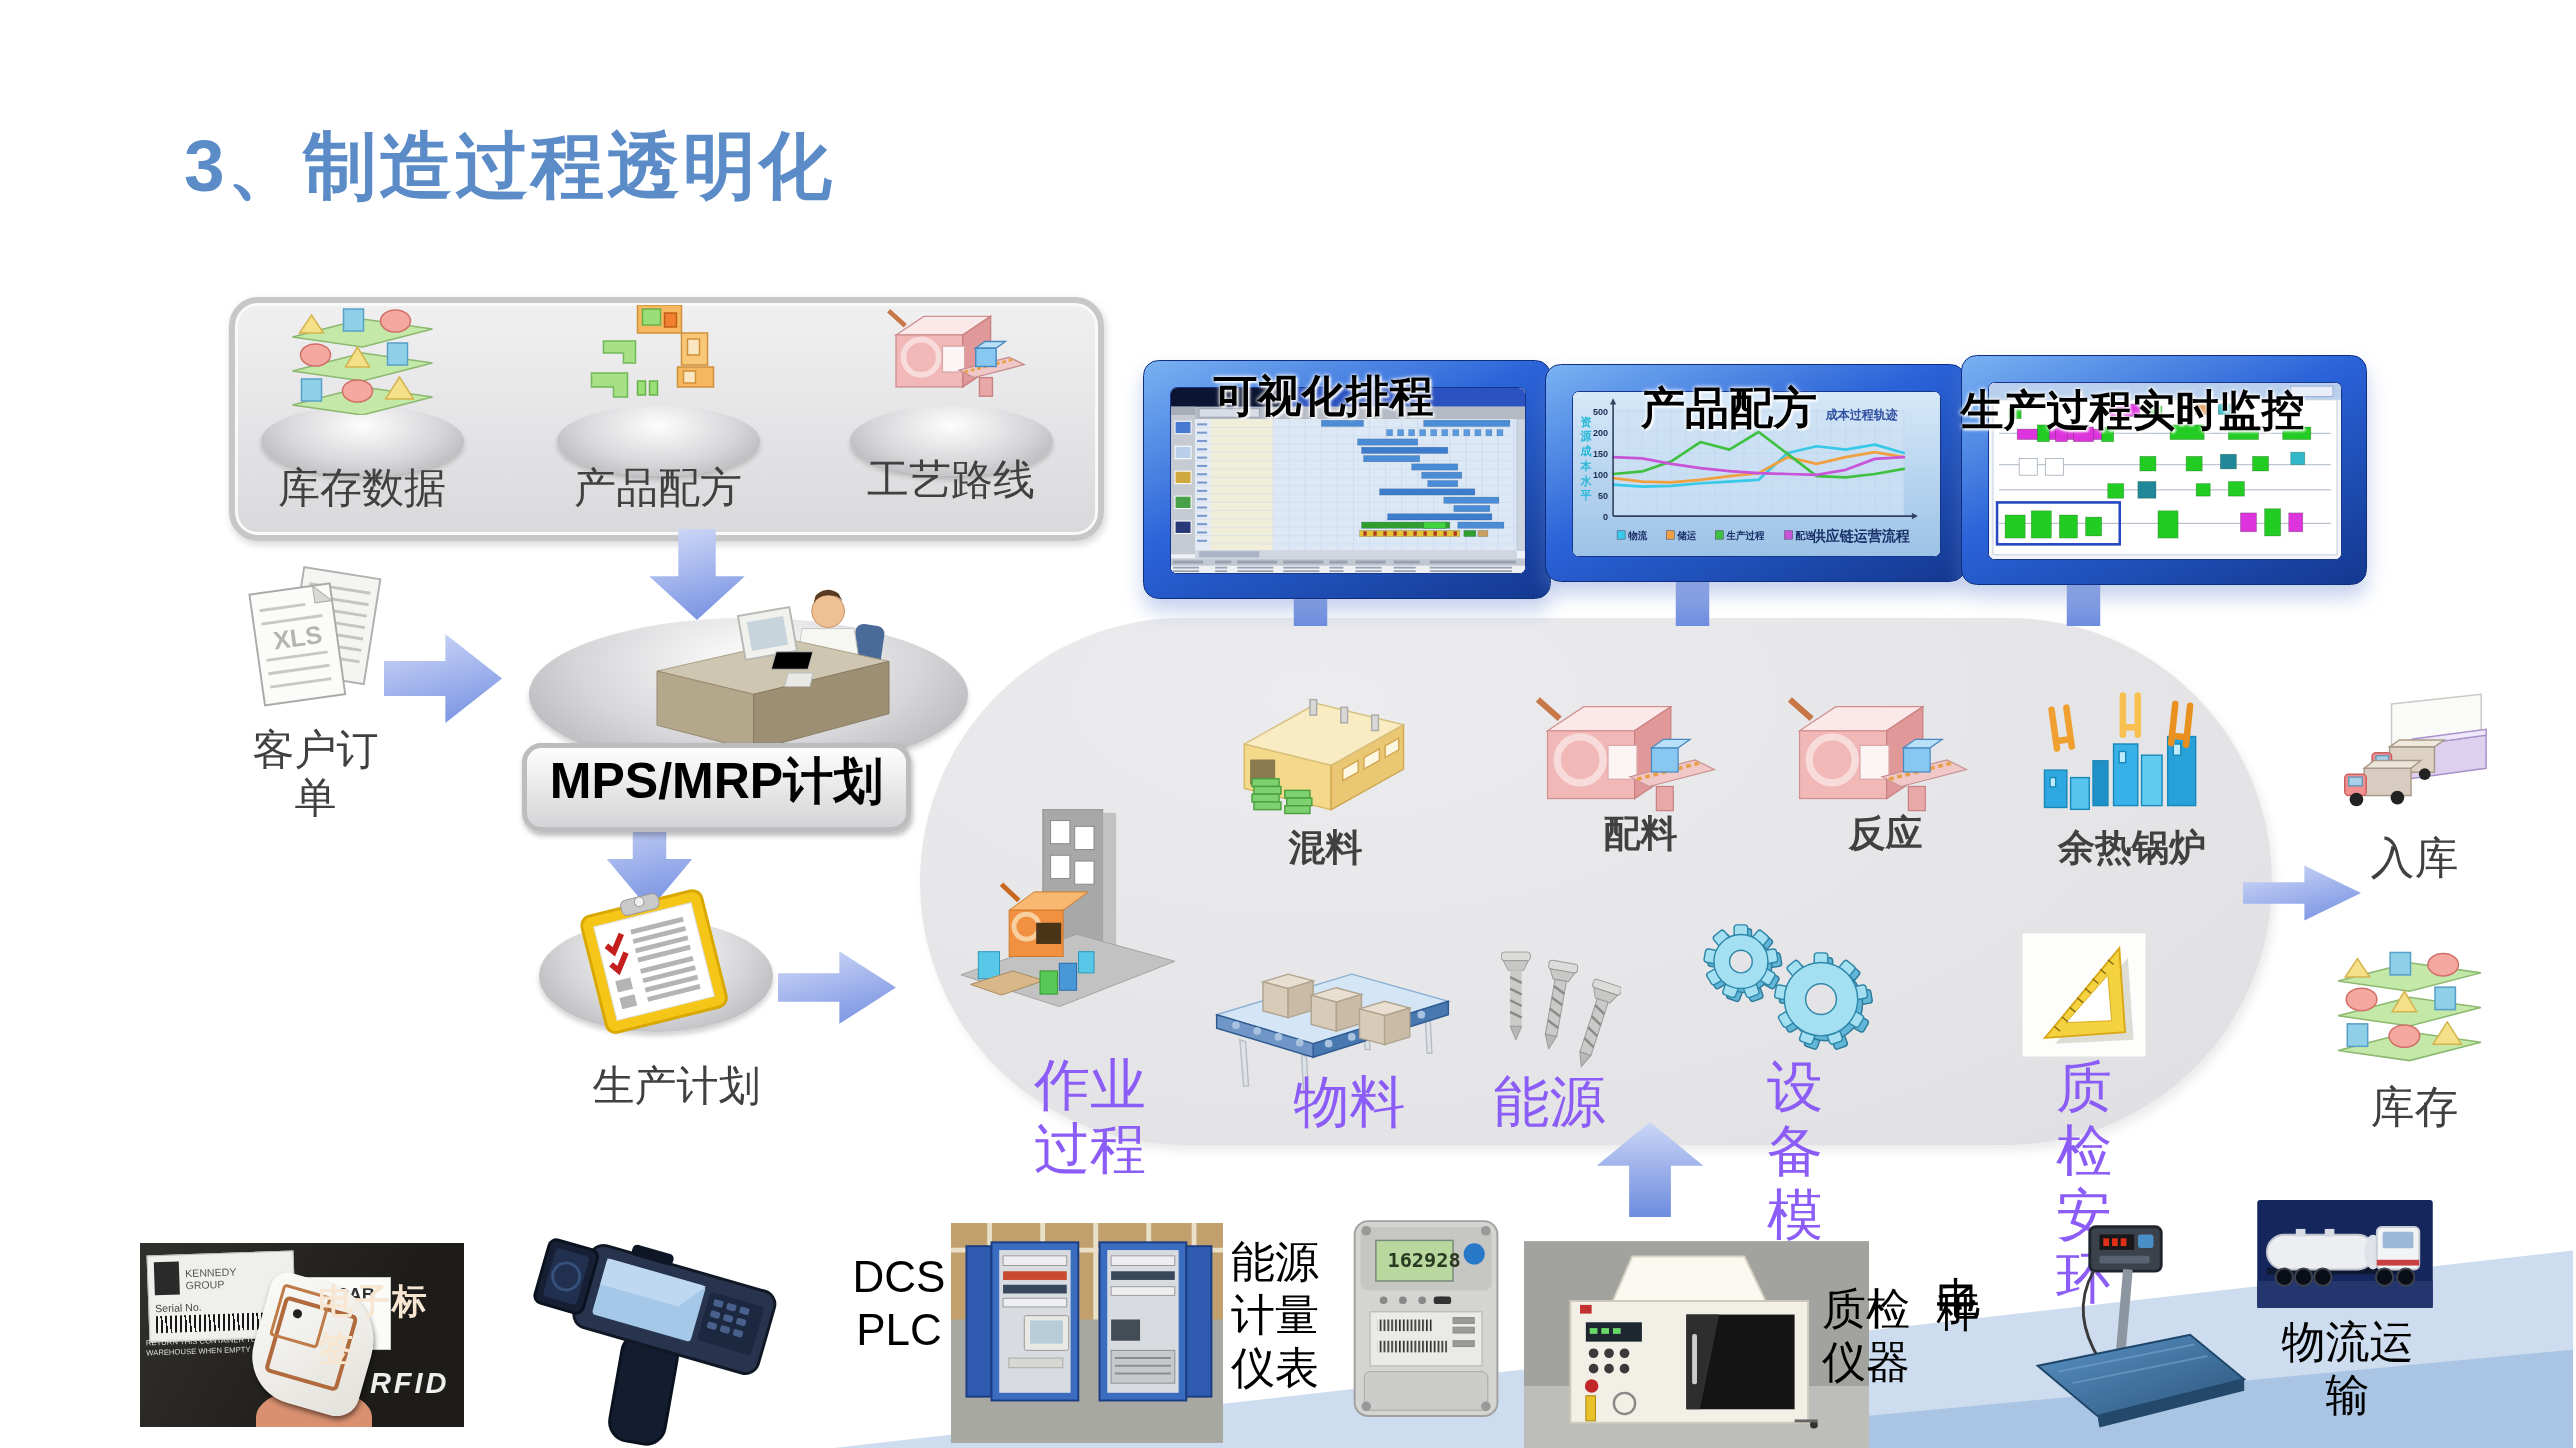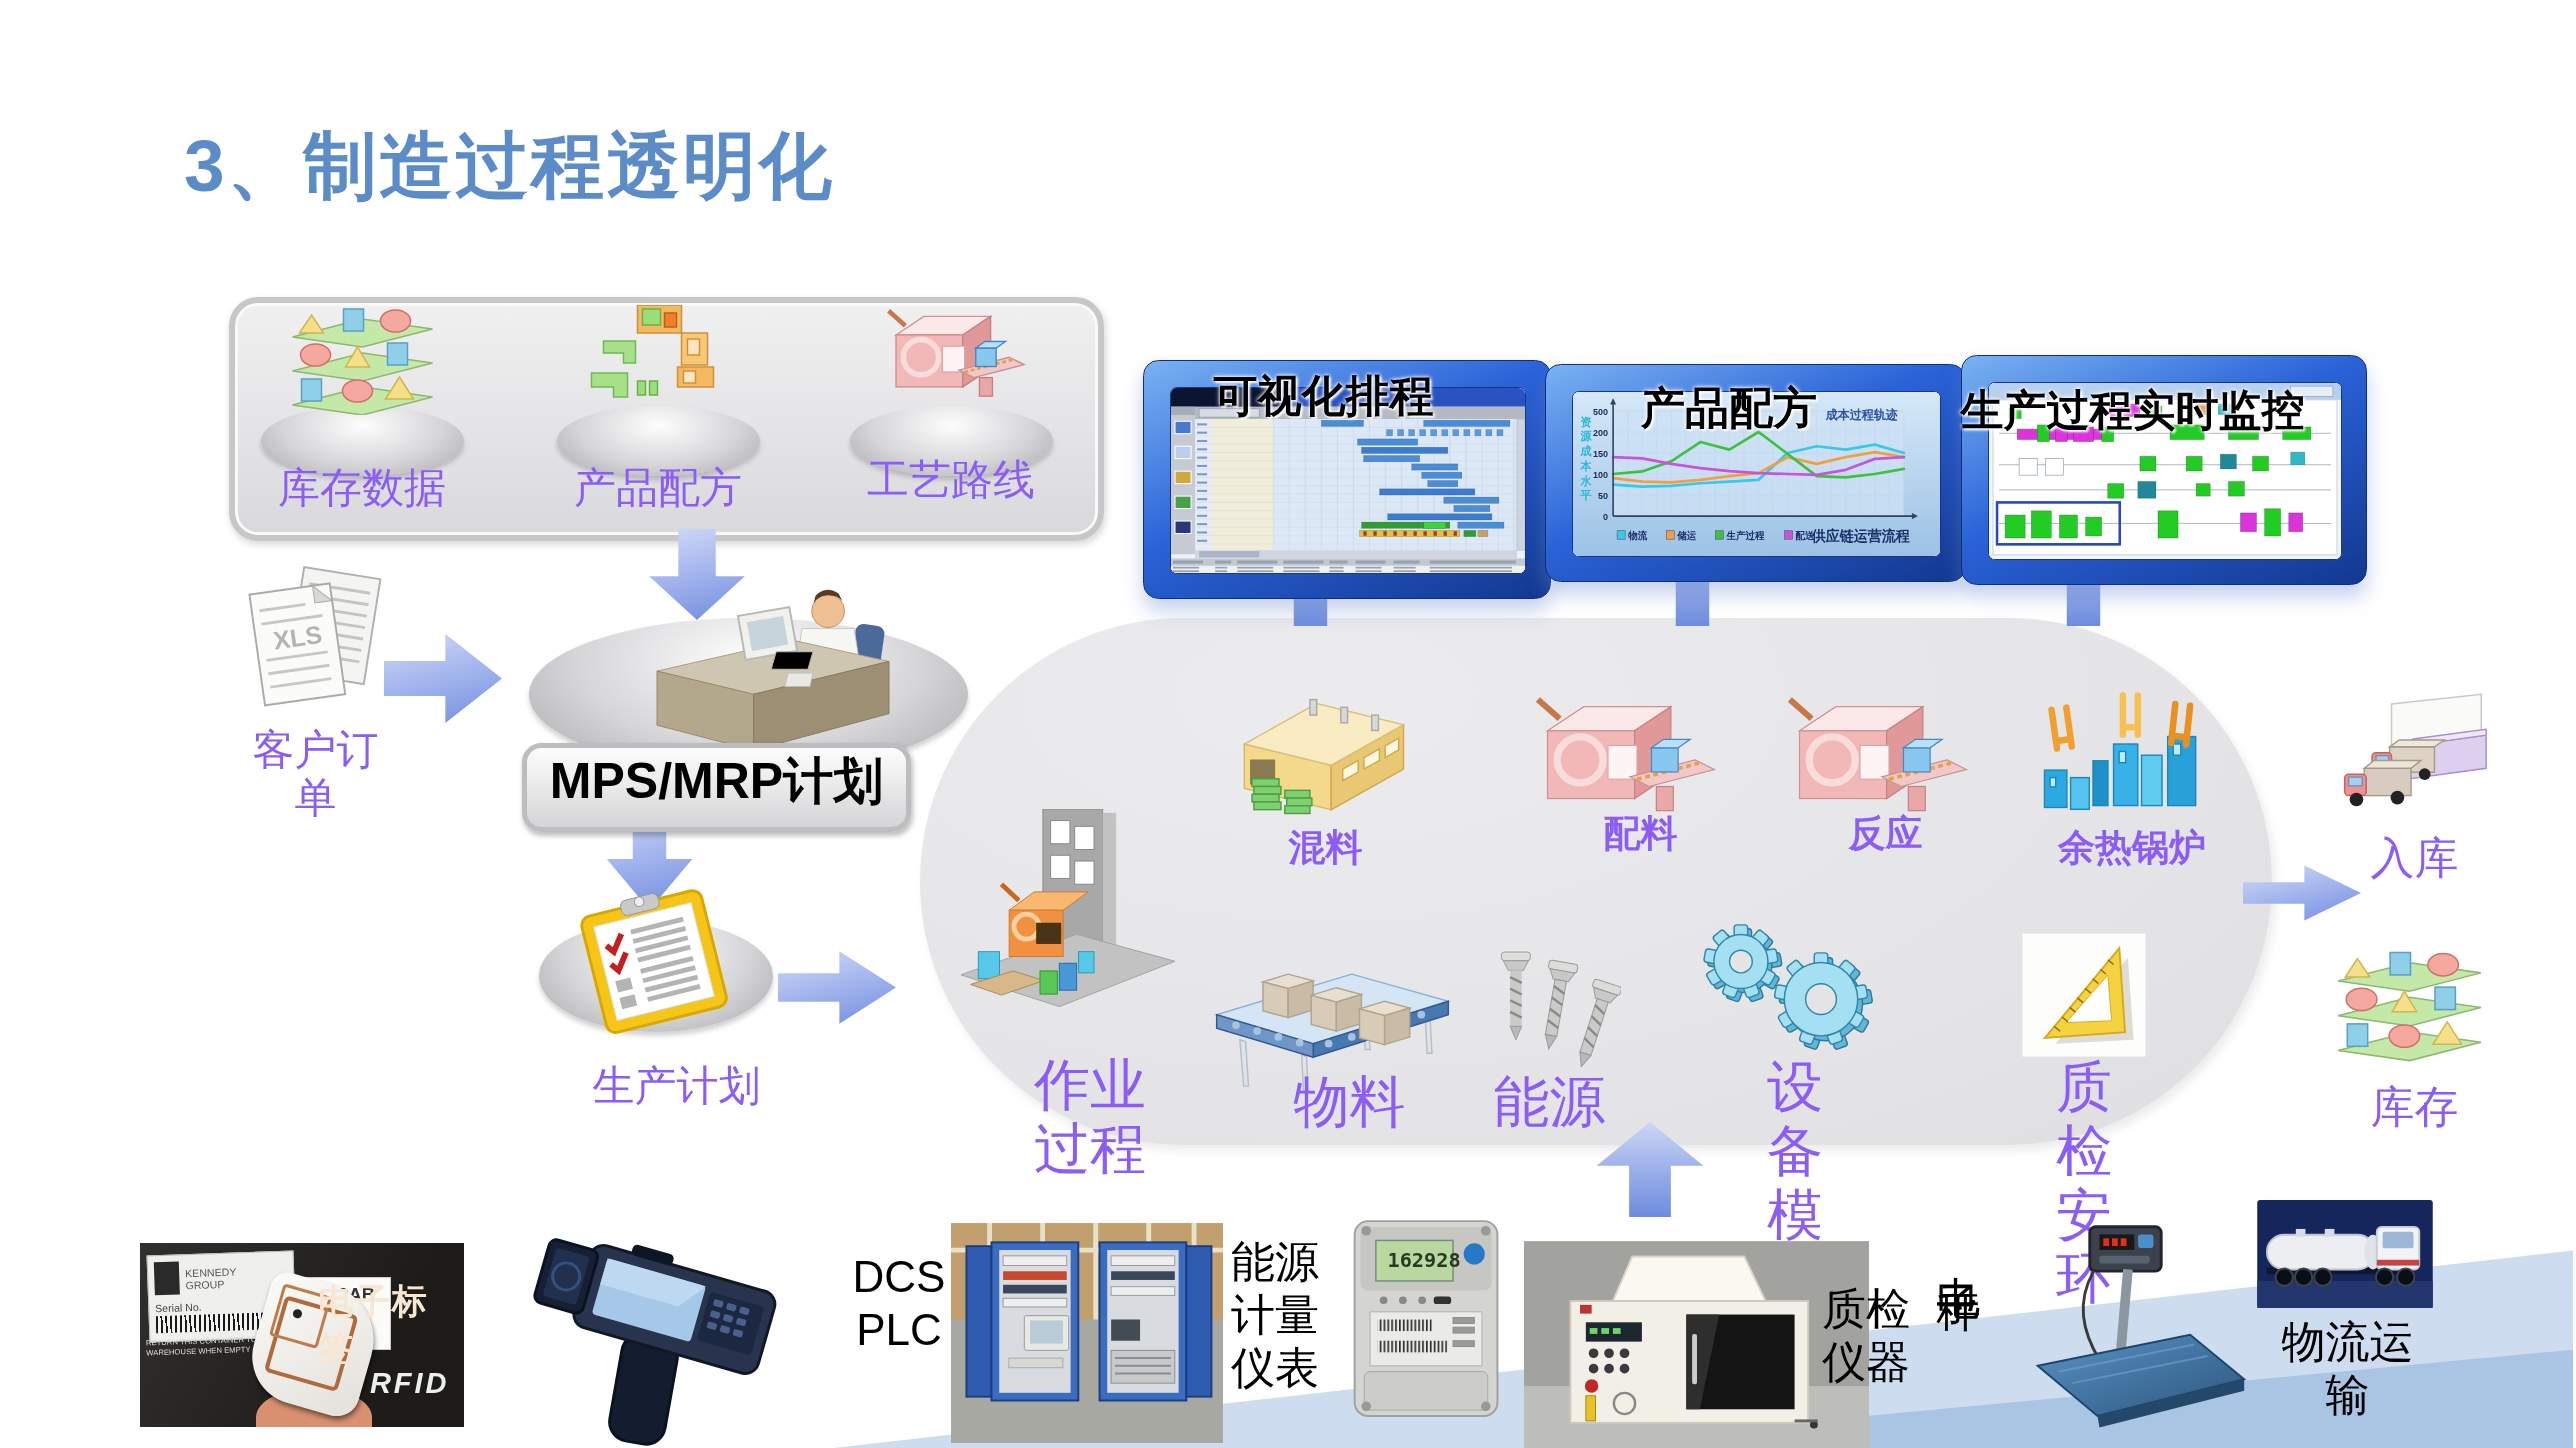--- a/index.html
+++ b/index.html
@@ -8,21 +8,21 @@
   .abs{position:absolute;}
   
   #page-title{left:184px;top:118px;font-size:73px;font-weight:bold;color:#5b8cc8;letter-spacing:2.9px;white-space:nowrap;}
   
   #master-box{left:229px;top:297px;width:863px;height:232px;border-radius:29px;
       background:linear-gradient(180deg,#f0f0f1 0%,#e4e4e6 55%,#d9d9db 100%);
       border:6.8px solid #c7c7c9;box-shadow:inset 0 0 0 2.9px #fafafa,1.9px 3.9px 7.7px rgba(0,0,0,.15);}
   .platform{border-radius:50%;background:radial-gradient(ellipse at 50% 28%,#fdfdfd 0%,#d6d6d9 55%,#a7a7ab 100%);
       box-shadow:0 3.9px 5.8px rgba(0,0,0,.18);}
   
-  .lbl{font-size:42px;line-height:1.14;text-align:center;color:#8b5cf6;}
+  .lbl{font-size:42px;line-height:1.14;text-align:center;color:#404040;}
   .lbl-top{font-size:37px;font-weight:bold;}
   .lbl-navy{color:#8b5cf6;font-size:56px;}
   .lbl-sm{font-size:44px;}
   
   .arrow{background:linear-gradient(165deg,#d3dcf7 0%,#a7b8ee 45%,#6e8bdf 100%);}
   .ar-right{clip-path:polygon(0% 32%,52% 32%,52% 4%,100% 50%,52% 96%,52% 68%,0% 68%);}
   .ar-down{clip-path:polygon(32% 0%,68% 0%,68% 52%,96% 52%,50% 100%,4% 52%,32% 52%);}
   .ar-up{clip-path:polygon(50% 0%,96% 46%,68% 46%,68% 100%,32% 100%,32% 46%,4% 46%);
          background:linear-gradient(180deg,#ccd7f6 0%,#9cb0ea 50%,#6d8cdf 100%);}
   

